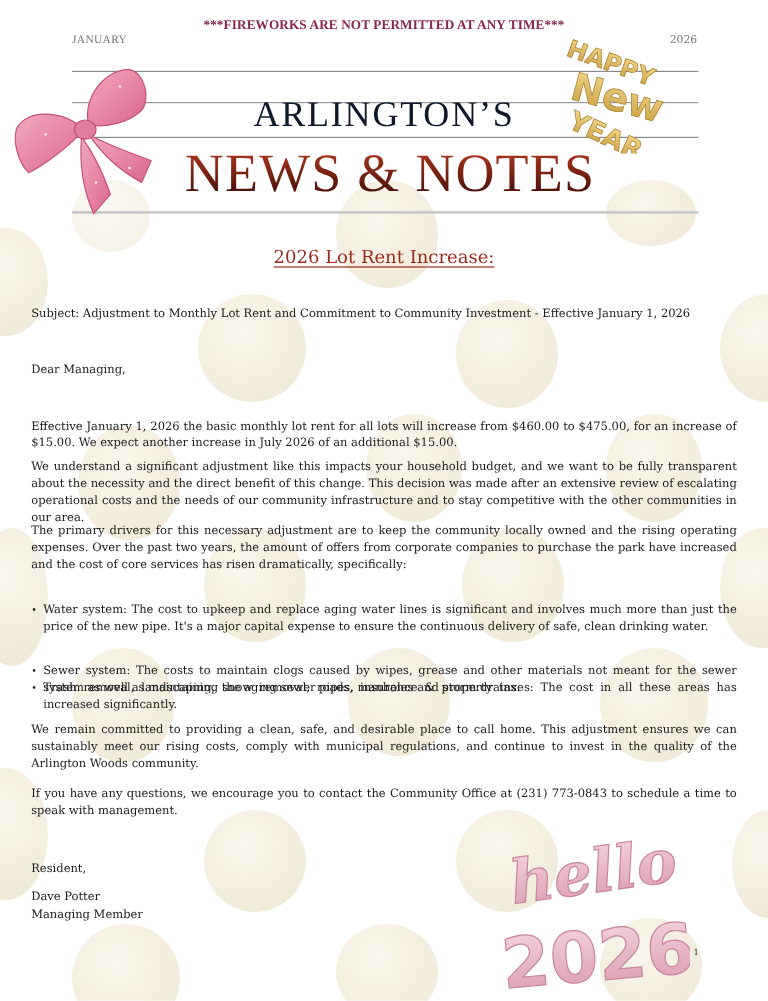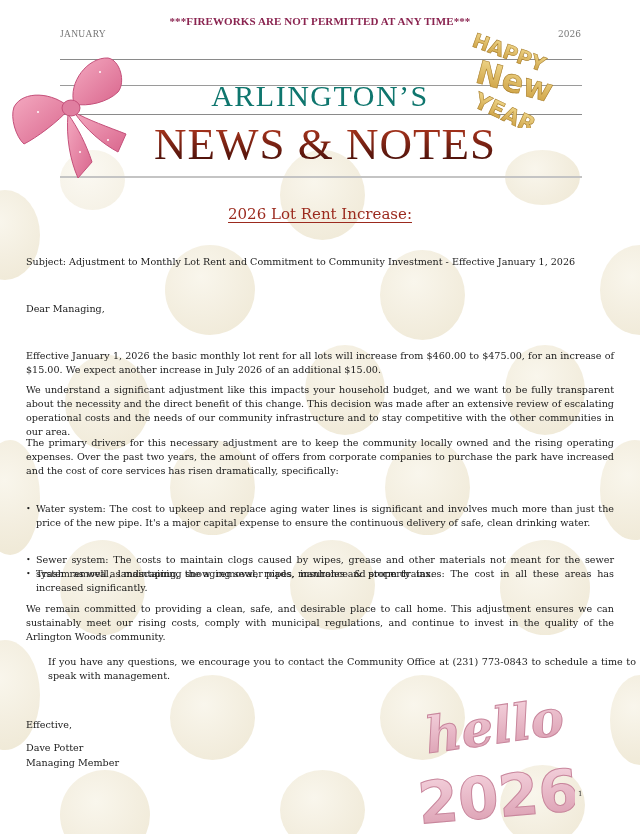--- a/index.html
+++ b/index.html
@@ -27,21 +27,21 @@
 
   .rule { position: absolute; left: 60px; width: 522px; height: 0; z-index: 1; }
   .rule.r1 { top: 59px; border-top: 1.5px solid #8a8a8a; }
   .rule.r2 { top: 85px; border-top: 1px solid #9a9a9a; }
   .rule.r3 { top: 114px; border-top: 1.5px solid #8a8a8a; }
   .rule.r4 { top: 176px; border-top: 2px solid #c4c4c4; }
 
   .arlington {
     left: 0; right: 0; top: 79px; text-align: center;
     font-family: "Liberation Serif", serif; font-size: 30px; letter-spacing: 1.5px;
-    color: #0f766e;
+    color: #0f172a;
   }
   .newsnotes {
     left: 150px; top: 122px; width: 350px; text-align: center;
     font-family: "Liberation Serif", serif; font-size: 45px; letter-spacing: 1px;
     background: linear-gradient(#b83a20, #3a0a06);
     -webkit-background-clip: text; background-clip: text; color: transparent;
     line-height: 1;
   }
 
   .bow { left: 8px; top: 52px; width: 128px; height: 130px; }
@@ -61,21 +61,21 @@
   }
   .subject { top: 255px; }
   .greeting { top: 302px; }
   .p1 { top: 349px; }
   .p2 { top: 383px; }
   .p3 { top: 436px; }
   .b1 { top: 488px; margin-top: 14px; }
   .b2 { top: 553px; }
   .b3 { top: 567px; }
   .p4 { top: 602px; }
-  .p5 { top: 655px; margin-left: 22px; }
+  .p5 { top: 655px; }
   .closing { top: 718px; }
   .signer { top: 741px; }
   .role { top: 756px; }
 
   .bullet { padding-left: 10px; width: 578px; }
   .bullet::before { content: "\2022"; position: absolute; left: 0; top: 0; font-size: 8px; }
 
   .pagenum { left: 578px; top: 790px; font-size: 7px; color: #333; }
 </style>
 </head>
@@ -165,21 +165,21 @@
 <div class="layer body-text p2">We understand a significant adjustment like this impacts your household budget, and we want to be fully transparent about the necessity and the direct benefit of this change. This decision was made after an extensive review of escalating operational costs and the needs of our community infrastructure and to stay competitive with the other communities in our area.</div>
 <div class="layer body-text p3">The primary drivers for this necessary adjustment are to keep the community locally owned and the rising operating expenses. Over the past two years, the amount of offers from corporate companies to purchase the park have increased and the cost of core services has risen dramatically, specifically:</div>
 
 <div class="layer body-text bullet b1">Water system: The cost to upkeep and replace aging water lines is significant and involves much more than just the price of the new pipe. It's a major capital expense to ensure the continuous delivery of safe, clean drinking water.</div>
 <div class="layer body-text bullet b2">Sewer system: The costs to maintain clogs caused by wipes, grease and other materials not meant for the sewer system as well as maintaining the aging sewer pipes, manholes and storm drains.</div>
 <div class="layer body-text bullet b3">Trash removal, landscaping, snow removal, roads, insurance &amp; property taxes: The cost in all these areas has increased significantly.</div>
 
 <div class="layer body-text p4">We remain committed to providing a clean, safe, and desirable place to call home. This adjustment ensures we can sustainably meet our rising costs, comply with municipal regulations, and continue to invest in the quality of the Arlington Woods community.</div>
 <div class="layer body-text p5">If you have any questions, we encourage you to contact the Community Office at (231) 773-0843 to schedule a time to speak with management.</div>
 
-<div class="layer body-text closing">Effective,</div>
+<div class="layer body-text closing">Resident,</div>
 <div class="layer body-text signer">Dave Potter</div>
 <div class="layer body-text role">Managing Member</div>
 
 <div class="layer hello">
   <svg viewBox="0 0 170 135" width="170" height="135">
     <defs>
       <linearGradient id="pinkg" x1="0" y1="0" x2="0" y2="1">
         <stop offset="0" stop-color="#f6d6e0"></stop>
         <stop offset="1" stop-color="#d99aae"></stop>
       </linearGradient>

